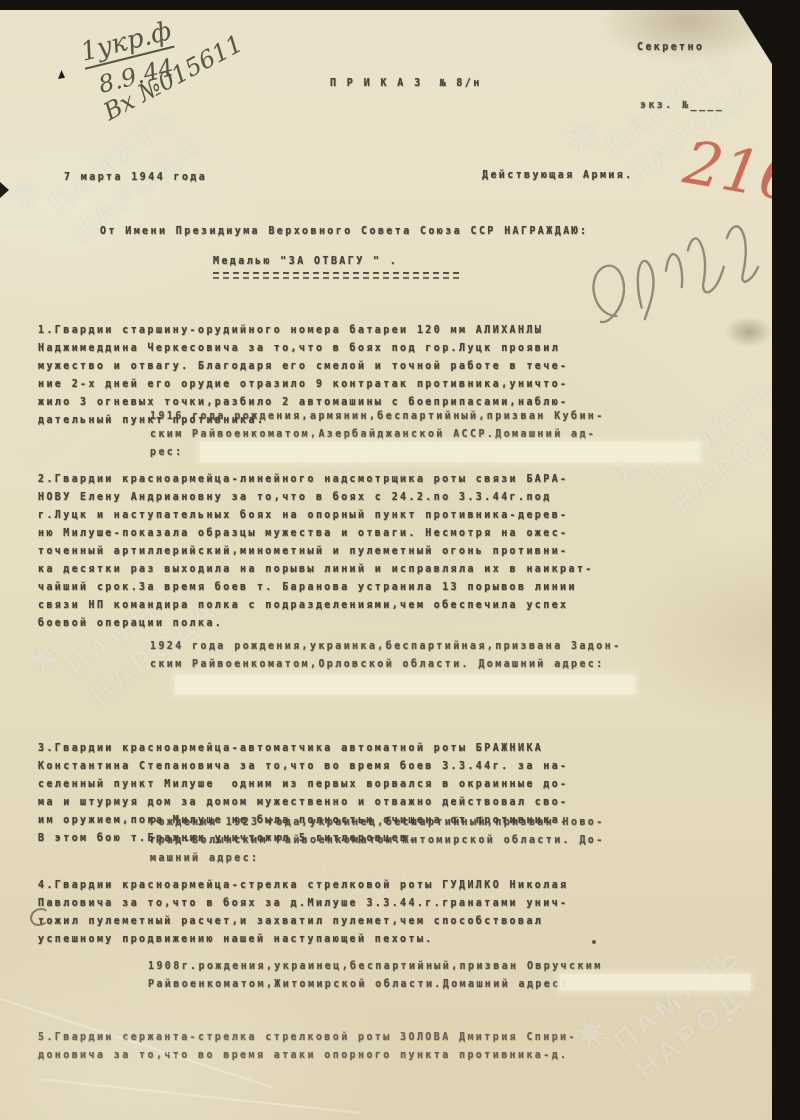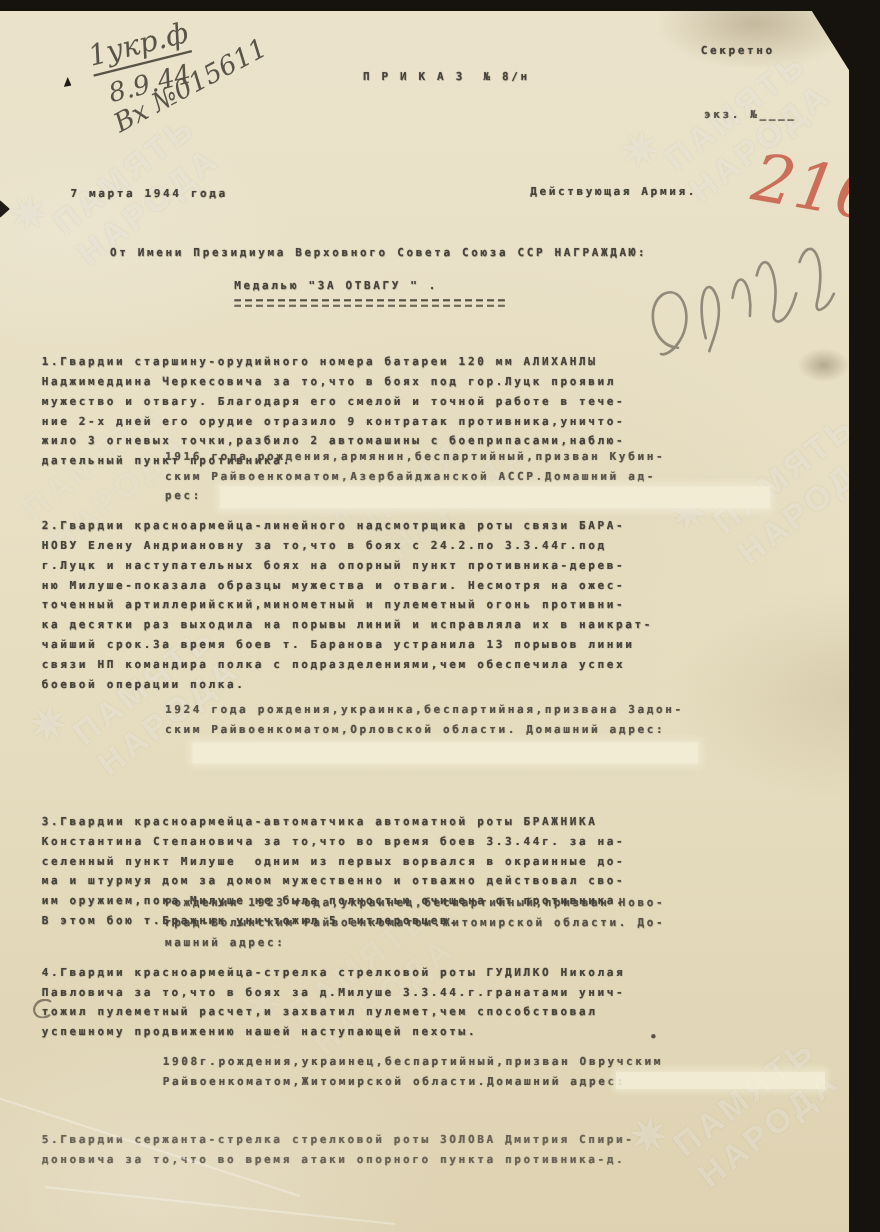--- a/index.html
+++ b/index.html
@@ -59,21 +59,21 @@
     <div class="wm dim" style="left:262px;top:846px;"><span class="wm-star">✷</span><span>ПАМЯТЬ
 НАРОДА</span></div>
     <div class="wm" style="left:612px;top:966px;"><span class="wm-star">✷</span><span>ПАМЯТЬ
 НАРОДА</span></div>
 
     <div class="hw" style="left:80px;top:16px;font-size:26px;transform:rotate(-14deg);border-bottom:2px solid #585448;padding-bottom:1px;">1укр.ф</div>
     <div class="hw" style="left:98px;top:52px;font-size:24px;transform:rotate(-14deg);">8.9.44</div>
     <div class="hw" style="left:112px;top:88px;font-size:24px;transform:rotate(-28deg);transform-origin:left bottom;">Вх №015611</div>
 
     <div class="tw" style="left:637px;top:28px;">Секретно</div>
-    <div class="tw" style="left:330px;top:52px;">П Р И К А З  № 8/н</div>
+    <div class="tw" style="left:330px;top:64px;">П Р И К А З  № 8/н</div>
     <div class="tw f1" style="left:640px;top:62px;margin-top:24px;">экз. №____</div>
     <div class="tw" style="left:64px;top:158px;">7 марта 1944 года</div>
     <div class="tw" style="left:482px;top:156px;">Действующая Армия.</div>
     <div class="rednum" style="left:684px;top:126px;font-size:60px;transform:rotate(10deg);">216</div>
     <div class="tw" style="left:100px;top:212px;">От Имени Президиума Верховного Совета Союза ССР НАГРАЖДАЮ:</div>
     <div class="tw" style="left:213px;top:242px;">Медалью "ЗА ОТВАГУ " .</div>
     <div class="dashes" style="left:213px;top:262px;width:246px;"></div>
 
     <svg style="position:absolute;left:578px;top:196px;opacity:.7;transform:rotate(-6deg);" width="190" height="130" viewBox="0 0 190 130">
       <g fill="none" stroke="#6e675a" stroke-width="2.4" stroke-linecap="round">

